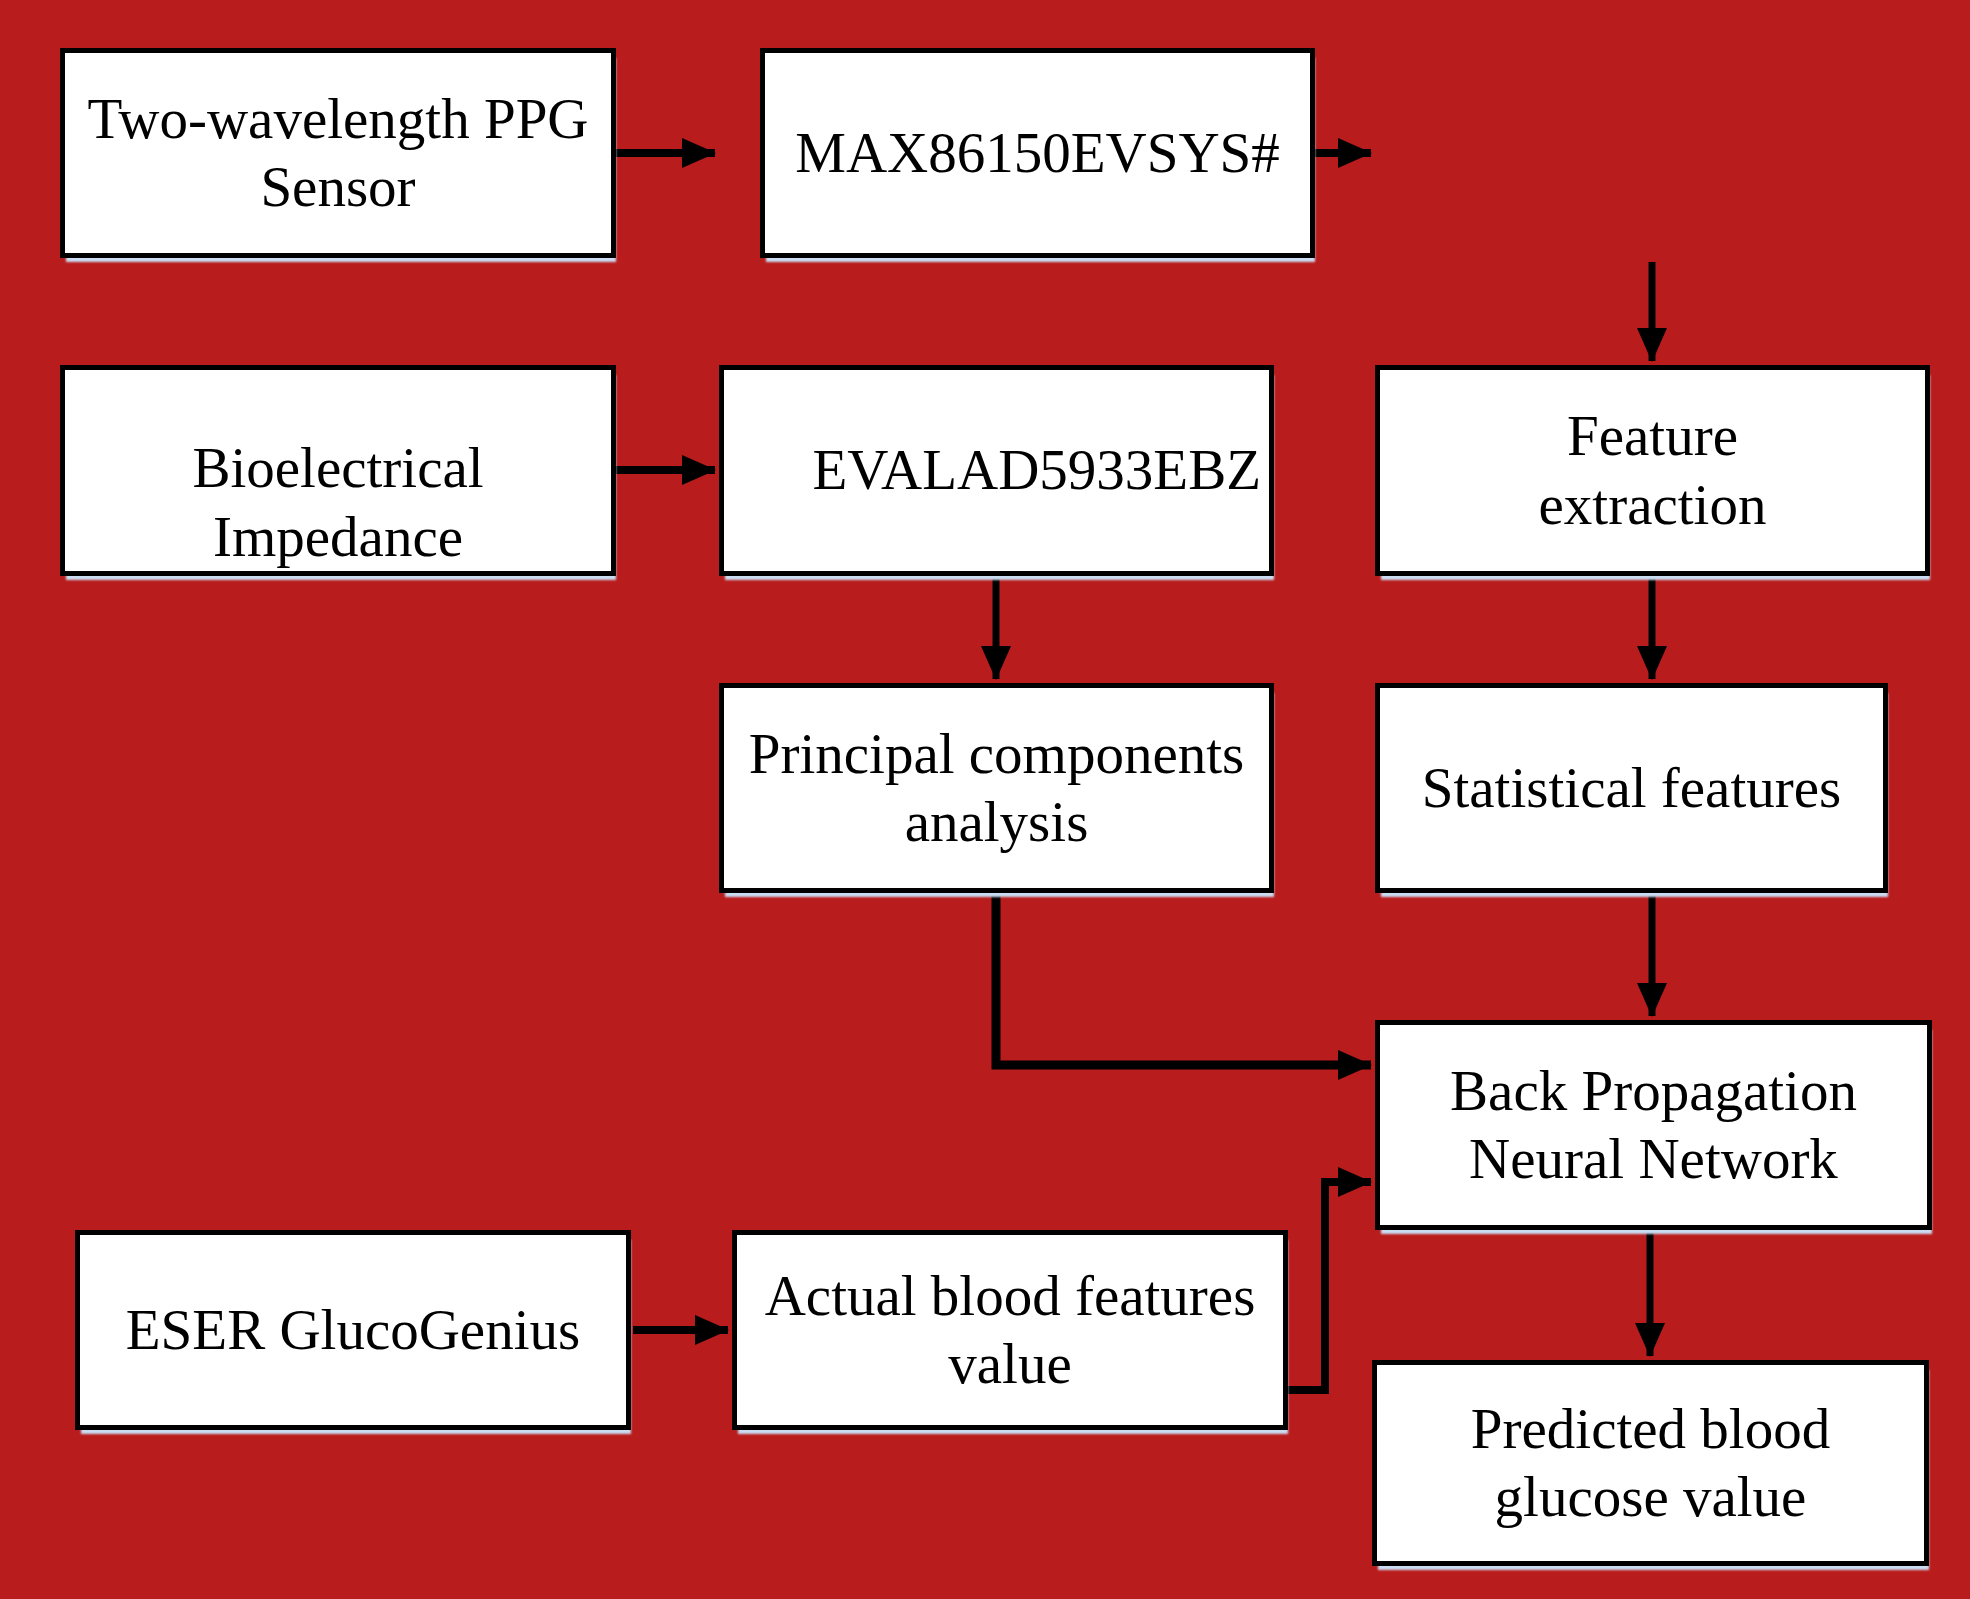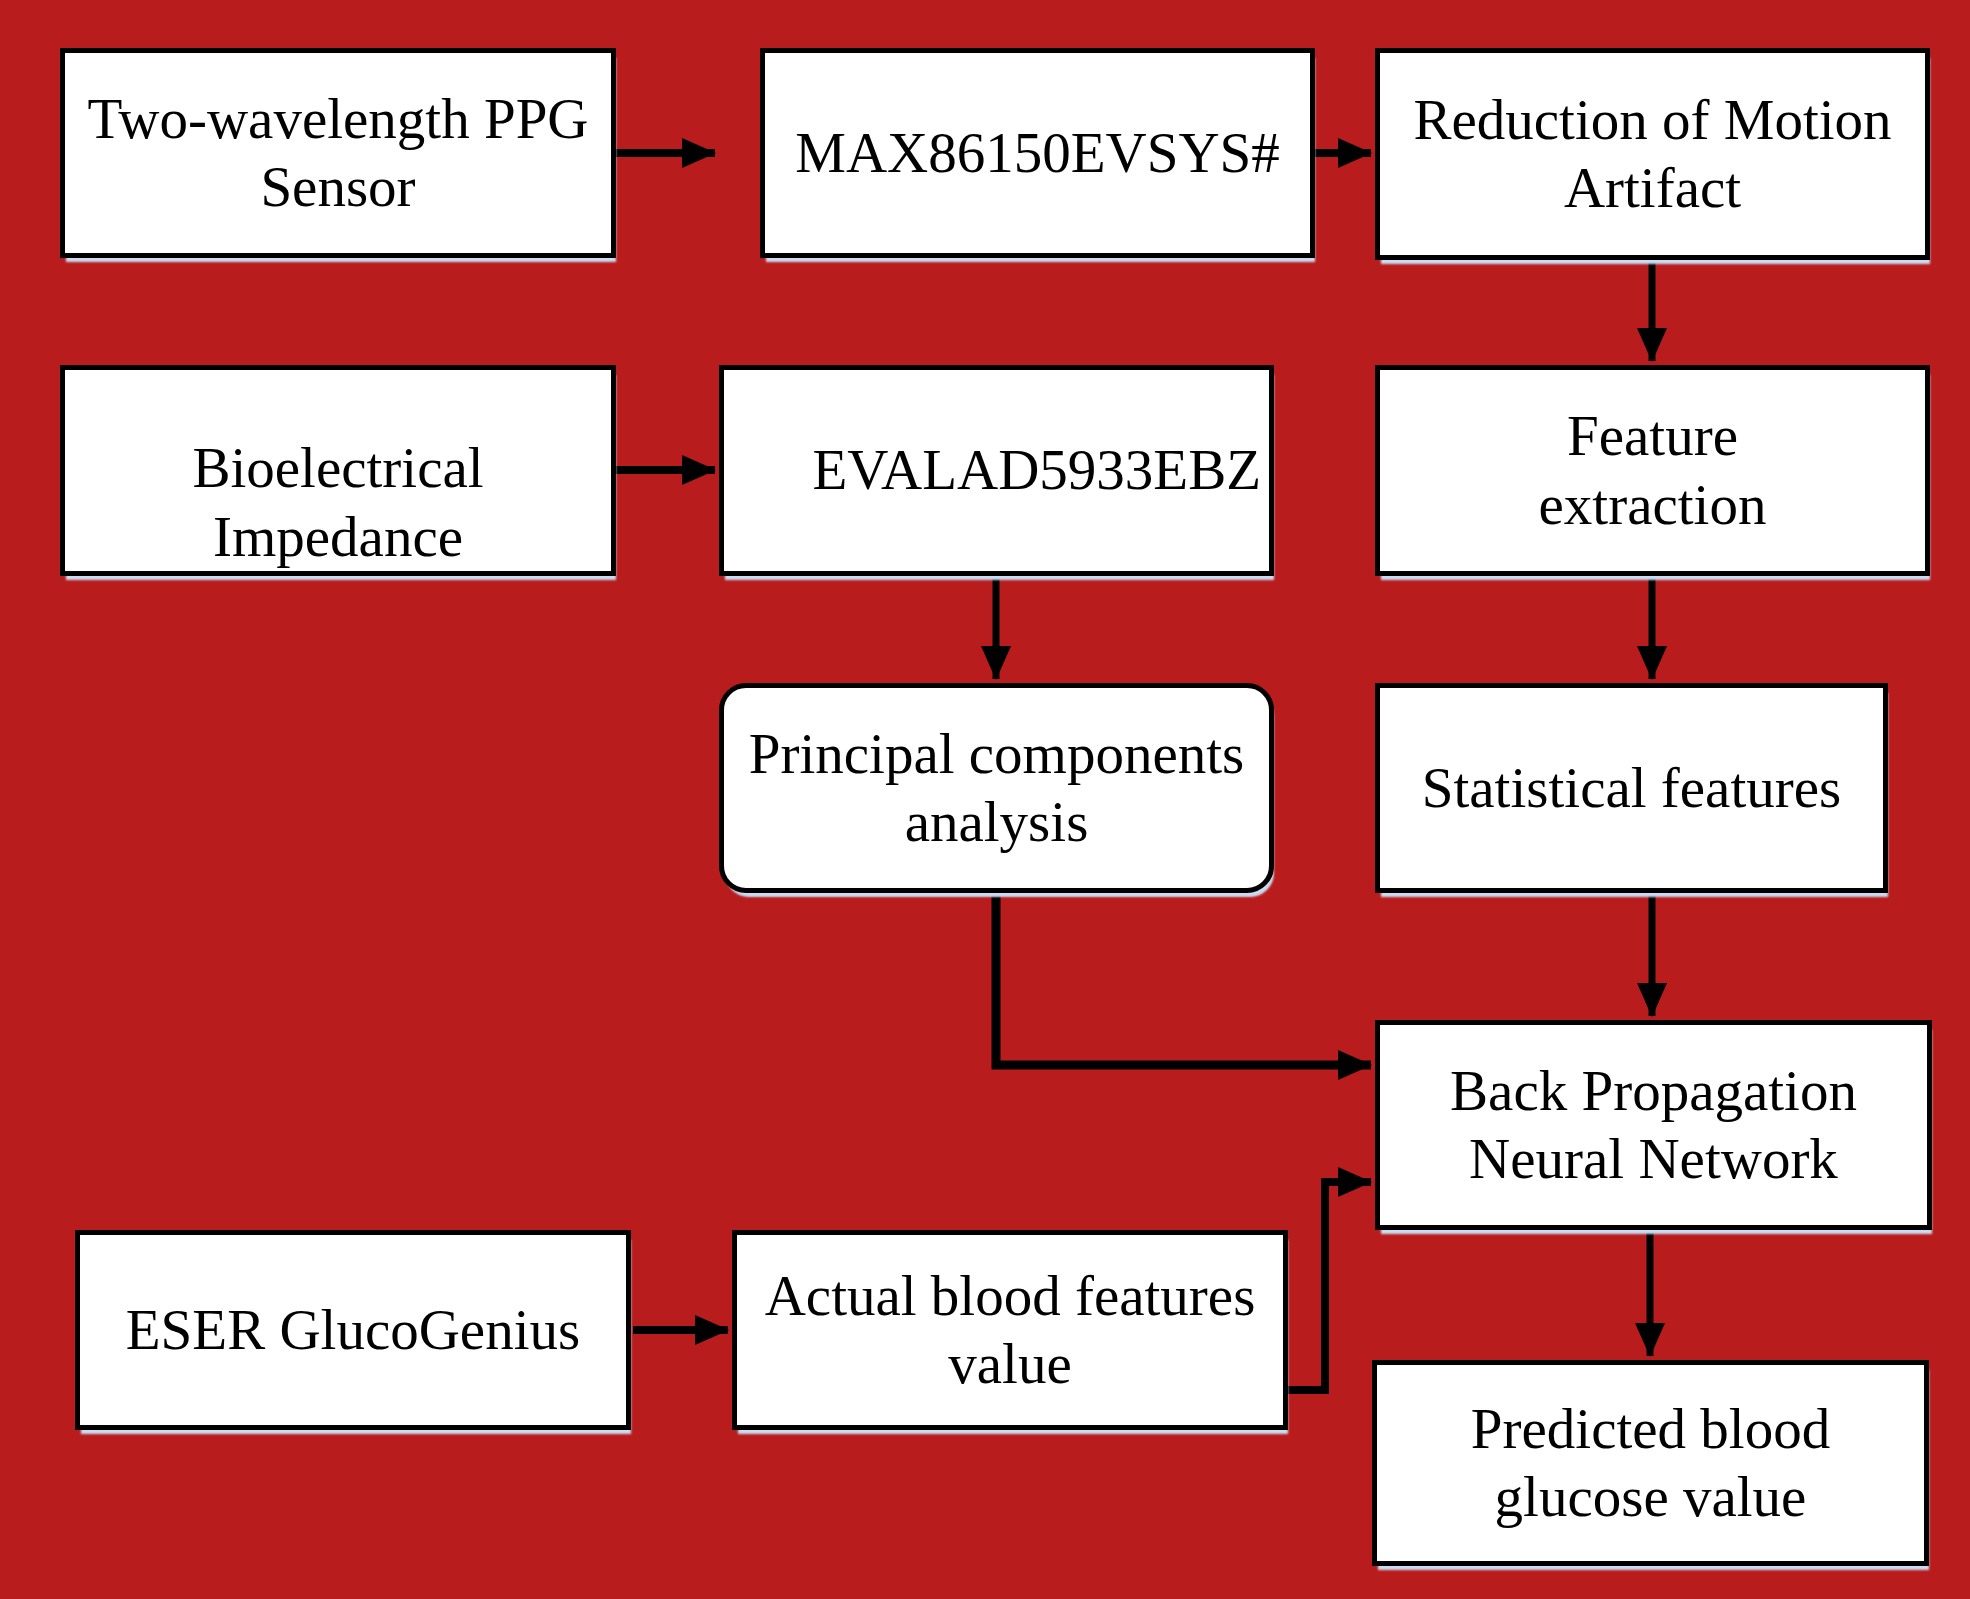--- a/index.html
+++ b/index.html
@@ -45,21 +45,21 @@
   .bias-sm { padding-bottom: 12px; }
   .bias-lg { padding-bottom: 26px; }
 
   
   #n-ppg        { left:   60px; top:   48px; width: 556px; height: 210px; }
   #n-max        { left:  760px; top:   48px; width: 555px; height: 210px; }
   #n-motion     { left: 1375px; top:   48px; width: 555px; height: 212px; }
   #n-bio        { left:   60px; top:  365px; width: 556px; height: 211px; align-items: flex-end; }
   #n-evalad     { left:  719px; top:  365px; width: 555px; height: 211px; justify-content: flex-end; }
   #n-feature    { left: 1375px; top:  365px; width: 555px; height: 211px; }
-  #n-pca        { left:  719px; top:  683px; width: 555px; height: 210px; border-radius: 27px; }
+  #n-pca        { left:  719px; top:  683px; width: 555px; height: 210px; }
   #n-stat       { left: 1375px; top:  683px; width: 513px; height: 210px; }
   #n-bpnn       { left: 1375px; top: 1020px; width: 557px; height: 210px; }
   #n-eser       { left:   75px; top: 1230px; width: 556px; height: 200px; text-align: right; }
   #n-actual     { left:  732px; top: 1230px; width: 556px; height: 200px; }
   #n-predicted  { left: 1372px; top: 1360px; width: 557px; height: 206px; }
 </style>
 </head>
 <body>
 
 <div class="canvas">
@@ -86,24 +86,20 @@
 
   <div class="node" id="n-ppg">
     <span class="lbl bias-sm">Two-wavelength PPG
 Sensor</span>
   </div>
 
   <div class="node" id="n-max">
     <span class="lbl bias-lg">MAX86150EVSYS#</span>
   </div>
 
-  <div class="node" id="n-motion">
-    <span class="lbl bias-sm">Reduction of Motion
-Artifact</span>
-  </div>
 
   <div class="node" id="n-bio">
     <span class="lbl bias-sm">Bioelectrical
 Impedance</span>
   </div>
 
   <div class="node" id="n-evalad">
     <span class="lbl bias-lg">EVALAD5933EBZ</span>
   </div>
 

